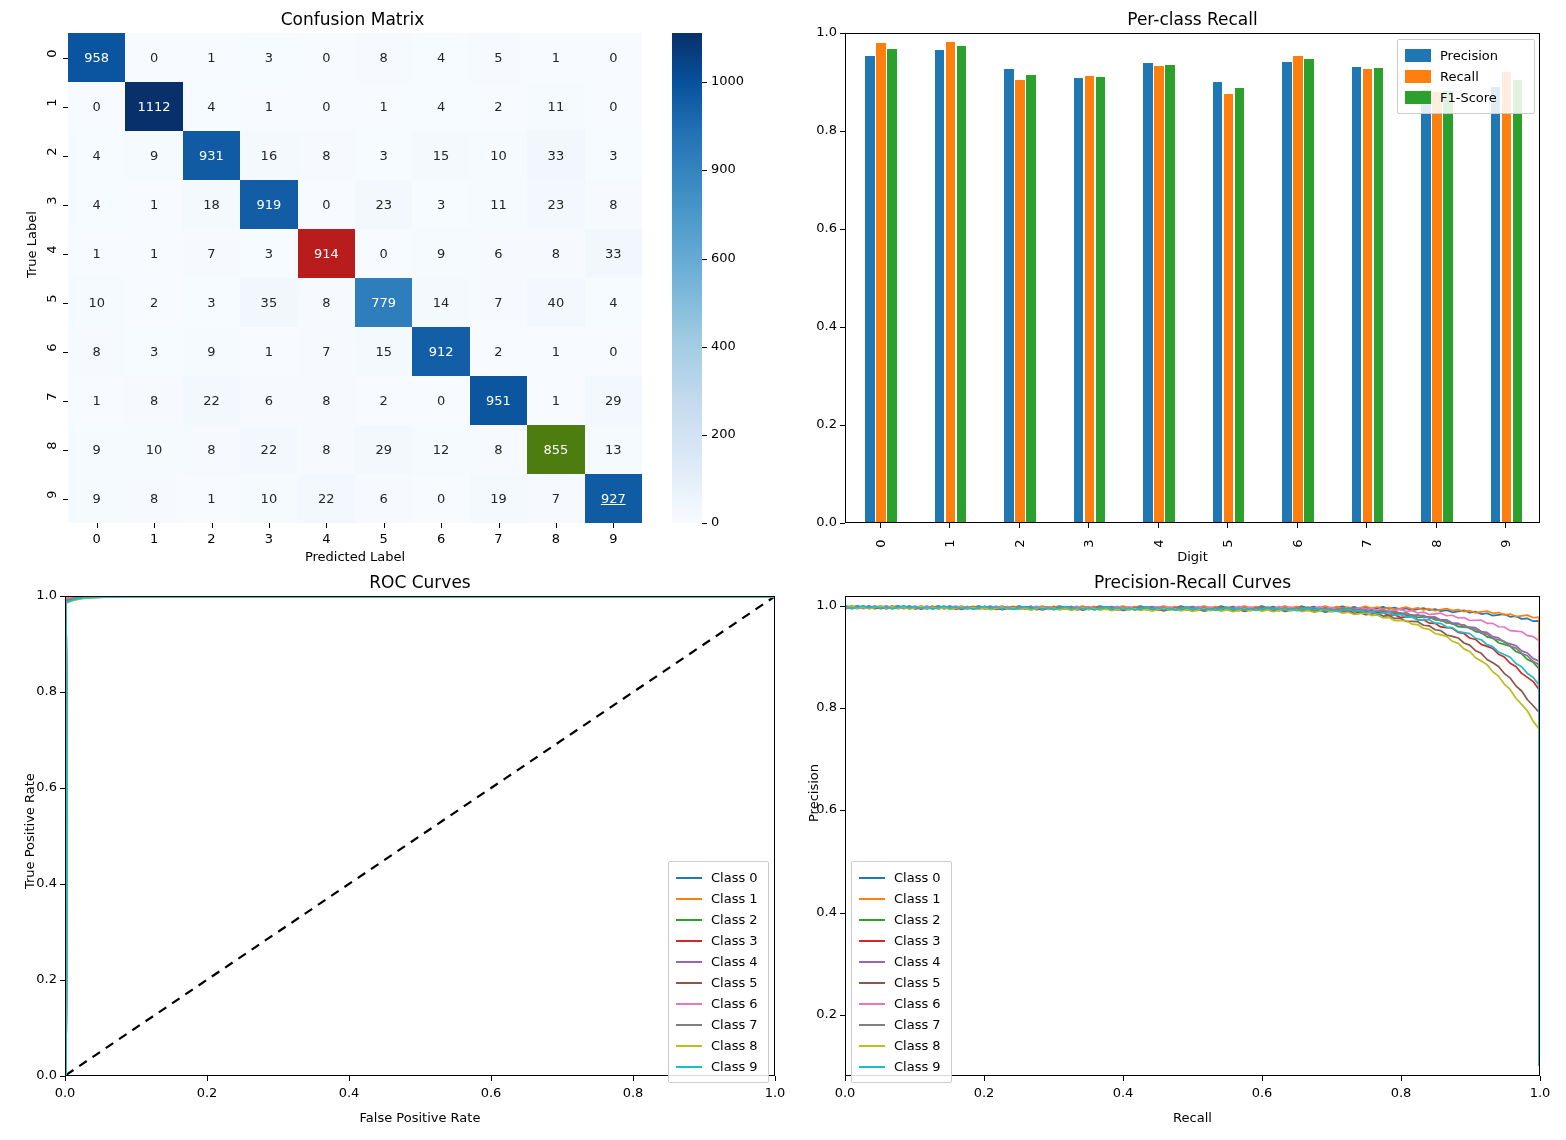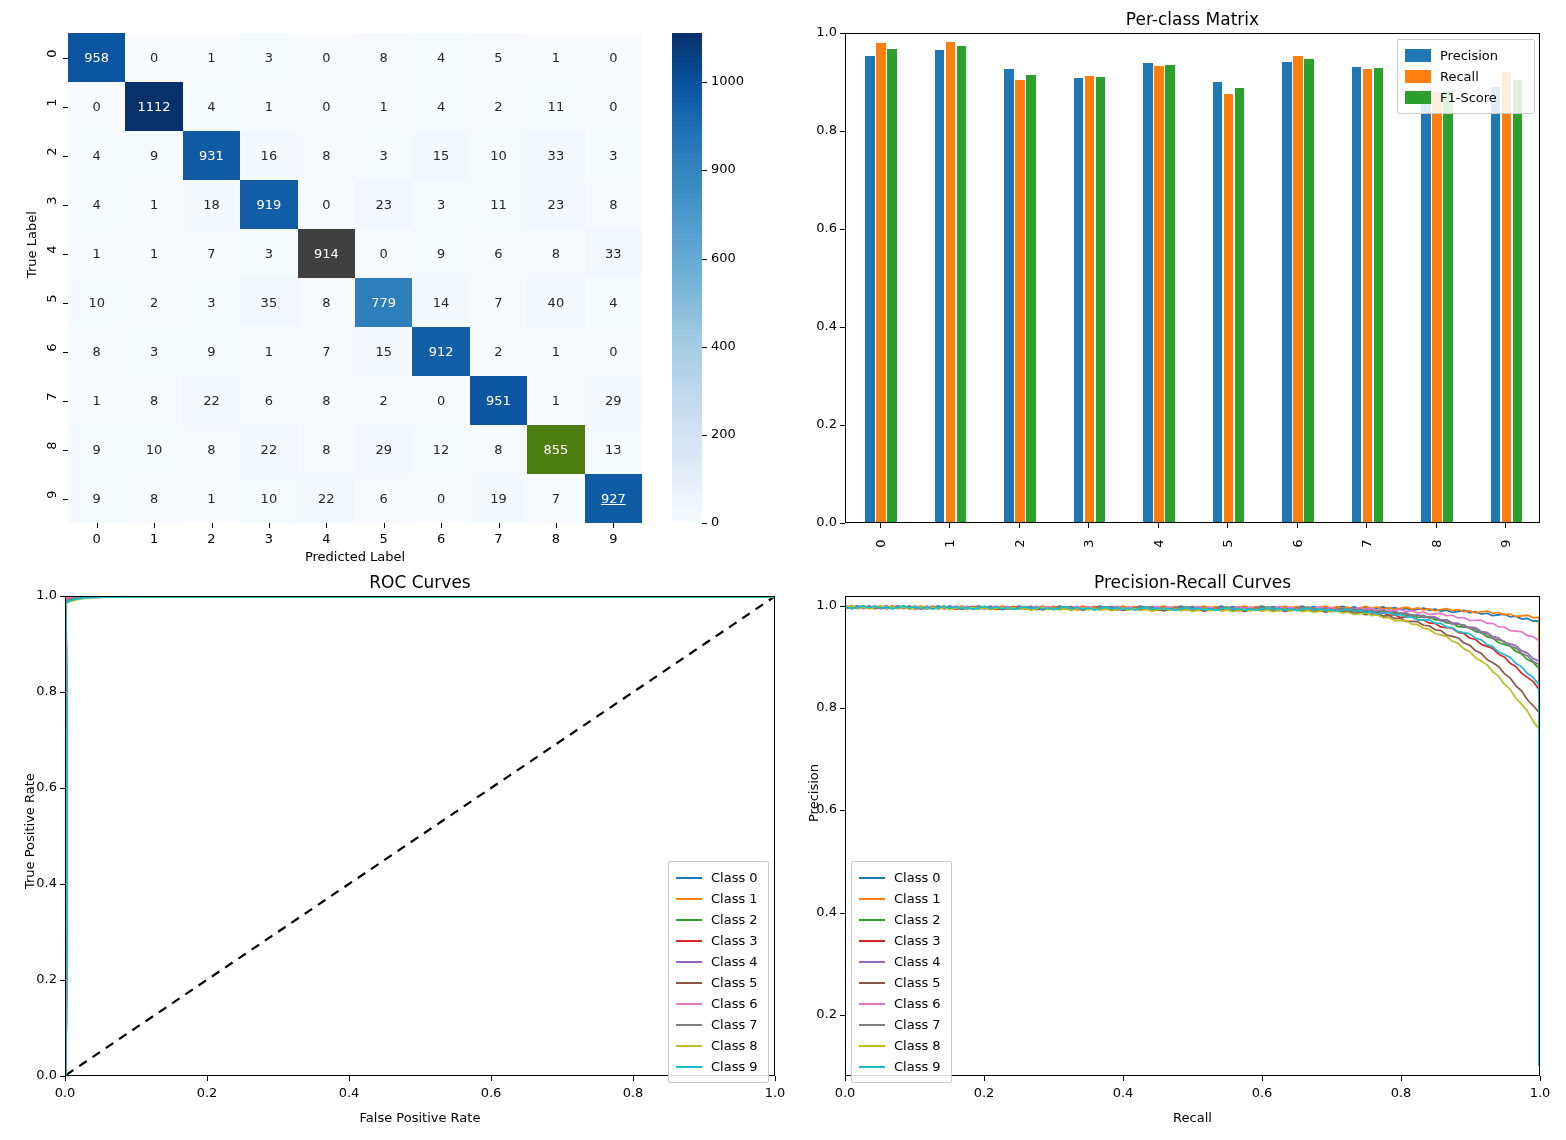--- a/index.html
+++ b/index.html
@@ -30,20 +30,21 @@
 
   
   .plotframe{position:absolute;box-sizing:border-box;border:1px solid #000;background:#fff;overflow:hidden;}
   svg{display:block;}
 </style>
 </head>
 <body>
 
 <div class="canvas">
 
+  <div class="title" style="left:60px;top:9px;width:585px;">Confusion Matrix</div>
 
   <div id="cm-grid" style="left:68px;top:33px;width:574px;height:490px;">
       <div class="cm-cell" style="background: rgb(11, 84, 159); color: rgb(255, 255, 255);">958</div>
       <div class="cm-cell" style="background: rgb(247, 251, 255); color: rgb(38, 38, 38);">0</div>
       <div class="cm-cell" style="background: rgb(247, 251, 255); color: rgb(38, 38, 38);">1</div>
       <div class="cm-cell" style="background: rgb(246, 251, 255); color: rgb(38, 38, 38);">3</div>
       <div class="cm-cell" style="background: rgb(247, 251, 255); color: rgb(38, 38, 38);">0</div>
       <div class="cm-cell" style="background: rgb(246, 250, 255); color: rgb(38, 38, 38);">8</div>
       <div class="cm-cell" style="background: rgb(246, 251, 255); color: rgb(38, 38, 38);">4</div>
       <div class="cm-cell" style="background: rgb(246, 250, 255); color: rgb(38, 38, 38);">5</div>
@@ -76,21 +77,21 @@
       <div class="cm-cell" style="background: rgb(247, 251, 255); color: rgb(38, 38, 38);">0</div>
       <div class="cm-cell" style="background: rgb(243, 248, 254); color: rgb(38, 38, 38);">23</div>
       <div class="cm-cell" style="background: rgb(246, 251, 255); color: rgb(38, 38, 38);">3</div>
       <div class="cm-cell" style="background: rgb(245, 250, 254); color: rgb(38, 38, 38);">11</div>
       <div class="cm-cell" style="background: rgb(243, 248, 254); color: rgb(38, 38, 38);">23</div>
       <div class="cm-cell" style="background: rgb(246, 250, 255); color: rgb(38, 38, 38);">8</div>
       <div class="cm-cell" style="background: rgb(247, 251, 255); color: rgb(38, 38, 38);">1</div>
       <div class="cm-cell" style="background: rgb(247, 251, 255); color: rgb(38, 38, 38);">1</div>
       <div class="cm-cell" style="background: rgb(246, 250, 255); color: rgb(38, 38, 38);">7</div>
       <div class="cm-cell" style="background: rgb(246, 251, 255); color: rgb(38, 38, 38);">3</div>
-      <div class="cm-cell" style="background: #404040; color: rgb(255, 255, 255);">914</div>
+      <div class="cm-cell" style="background: #b91c1c; color: rgb(255, 255, 255);">914</div>
       <div class="cm-cell" style="background: rgb(247, 251, 255); color: rgb(38, 38, 38);">0</div>
       <div class="cm-cell" style="background: rgb(245, 250, 254); color: rgb(38, 38, 38);">9</div>
       <div class="cm-cell" style="background: rgb(246, 250, 255); color: rgb(38, 38, 38);">6</div>
       <div class="cm-cell" style="background: rgb(246, 250, 255); color: rgb(38, 38, 38);">8</div>
       <div class="cm-cell" style="background: rgb(241, 247, 253); color: rgb(38, 38, 38);">33</div>
       <div class="cm-cell" style="background: rgb(245, 250, 254); color: rgb(38, 38, 38);">10</div>
       <div class="cm-cell" style="background: rgb(247, 251, 255); color: rgb(38, 38, 38);">2</div>
       <div class="cm-cell" style="background: rgb(246, 251, 255); color: rgb(38, 38, 38);">3</div>
       <div class="cm-cell" style="background: rgb(241, 247, 253); color: rgb(38, 38, 38);">35</div>
       <div class="cm-cell" style="background: rgb(246, 250, 255); color: rgb(38, 38, 38);">8</div>
@@ -199,21 +200,21 @@
       <div class="tickmark" style="left: 702px; top: 346.741px; width: 5px; height: 1px;"></div>
       <div class="ticklbl" style="left: 711px; top: 337.741px;">400</div>
       <div class="tickmark" style="left: 702px; top: 258.612px; width: 5px; height: 1px;"></div>
       <div class="ticklbl" style="left: 711px; top: 249.612px;">600</div>
       <div class="tickmark" style="left: 702px; top: 170.482px; width: 5px; height: 1px;"></div>
       <div class="ticklbl" style="left: 711px; top: 161.482px;">900</div>
       <div class="tickmark" style="left: 702px; top: 82.3525px; width: 5px; height: 1px;"></div>
       <div class="ticklbl" style="left: 711px; top: 73.3525px;">1000</div>
     </div>
 
-  <div class="title" style="left:845px;top:9px;width:695px;">Per-class Matrix</div>
+  <div class="title" style="left:845px;top:9px;width:695px;">Per-class Recall</div>
 
   <div id="bars-frame" style="left:845px;top:33px;width:695px;height:490px;">
     <div id="bars-layer" style="position:absolute;left:0;top:0;right:0;bottom:0;">
         <div class="bar" style="left: 19px; width: 9.5px; height: 466.48px; background: rgb(31, 119, 180);"></div>
         <div class="bar" style="left: 30px; width: 9.5px; height: 479.22px; background: rgb(255, 127, 14);"></div>
         <div class="bar" style="left: 41px; width: 9.5px; height: 472.85px; background: rgb(44, 160, 44);"></div>
         <div class="bar" style="left: 88.5px; width: 9.5px; height: 471.87px; background: rgb(31, 119, 180);"></div>
         <div class="bar" style="left: 99.5px; width: 9.5px; height: 480.2px; background: rgb(255, 127, 14);"></div>
         <div class="bar" style="left: 110.5px; width: 9.5px; height: 475.79px; background: rgb(44, 160, 44);"></div>
         <div class="bar" style="left: 158px; width: 9.5px; height: 453.25px; background: rgb(31, 119, 180);"></div>
@@ -272,20 +273,21 @@
       <div class="tickmark" style="left: 1227.25px; top: 523px; width: 1px; height: 5px;"></div>
       <div class="ticklbl" style="left: 1289.75px; top: 536px; width: 14px; text-align: center; transform: rotate(-90deg);">6</div>
       <div class="tickmark" style="left: 1296.75px; top: 523px; width: 1px; height: 5px;"></div>
       <div class="ticklbl" style="left: 1359.25px; top: 536px; width: 14px; text-align: center; transform: rotate(-90deg);">7</div>
       <div class="tickmark" style="left: 1366.25px; top: 523px; width: 1px; height: 5px;"></div>
       <div class="ticklbl" style="left: 1428.75px; top: 536px; width: 14px; text-align: center; transform: rotate(-90deg);">8</div>
       <div class="tickmark" style="left: 1435.75px; top: 523px; width: 1px; height: 5px;"></div>
       <div class="ticklbl" style="left: 1498.25px; top: 536px; width: 14px; text-align: center; transform: rotate(-90deg);">9</div>
       <div class="tickmark" style="left: 1505.25px; top: 523px; width: 1px; height: 5px;"></div>
     </div>
+  <div class="axlabel" style="left:845px;top:549px;width:695px;">Digit</div>
 
   <div class="legend" id="bars-legend" style="left:1397px;top:39px;width:138px;">
       <div class="legend-row">
         <span class="legend-swatch" style="background: rgb(31, 119, 180);"></span>
         <span class="legend-text">Precision</span>
       </div>
       <div class="legend-row">
         <span class="legend-swatch" style="background: rgb(255, 127, 14);"></span>
         <span class="legend-text">Recall</span>
       </div>

